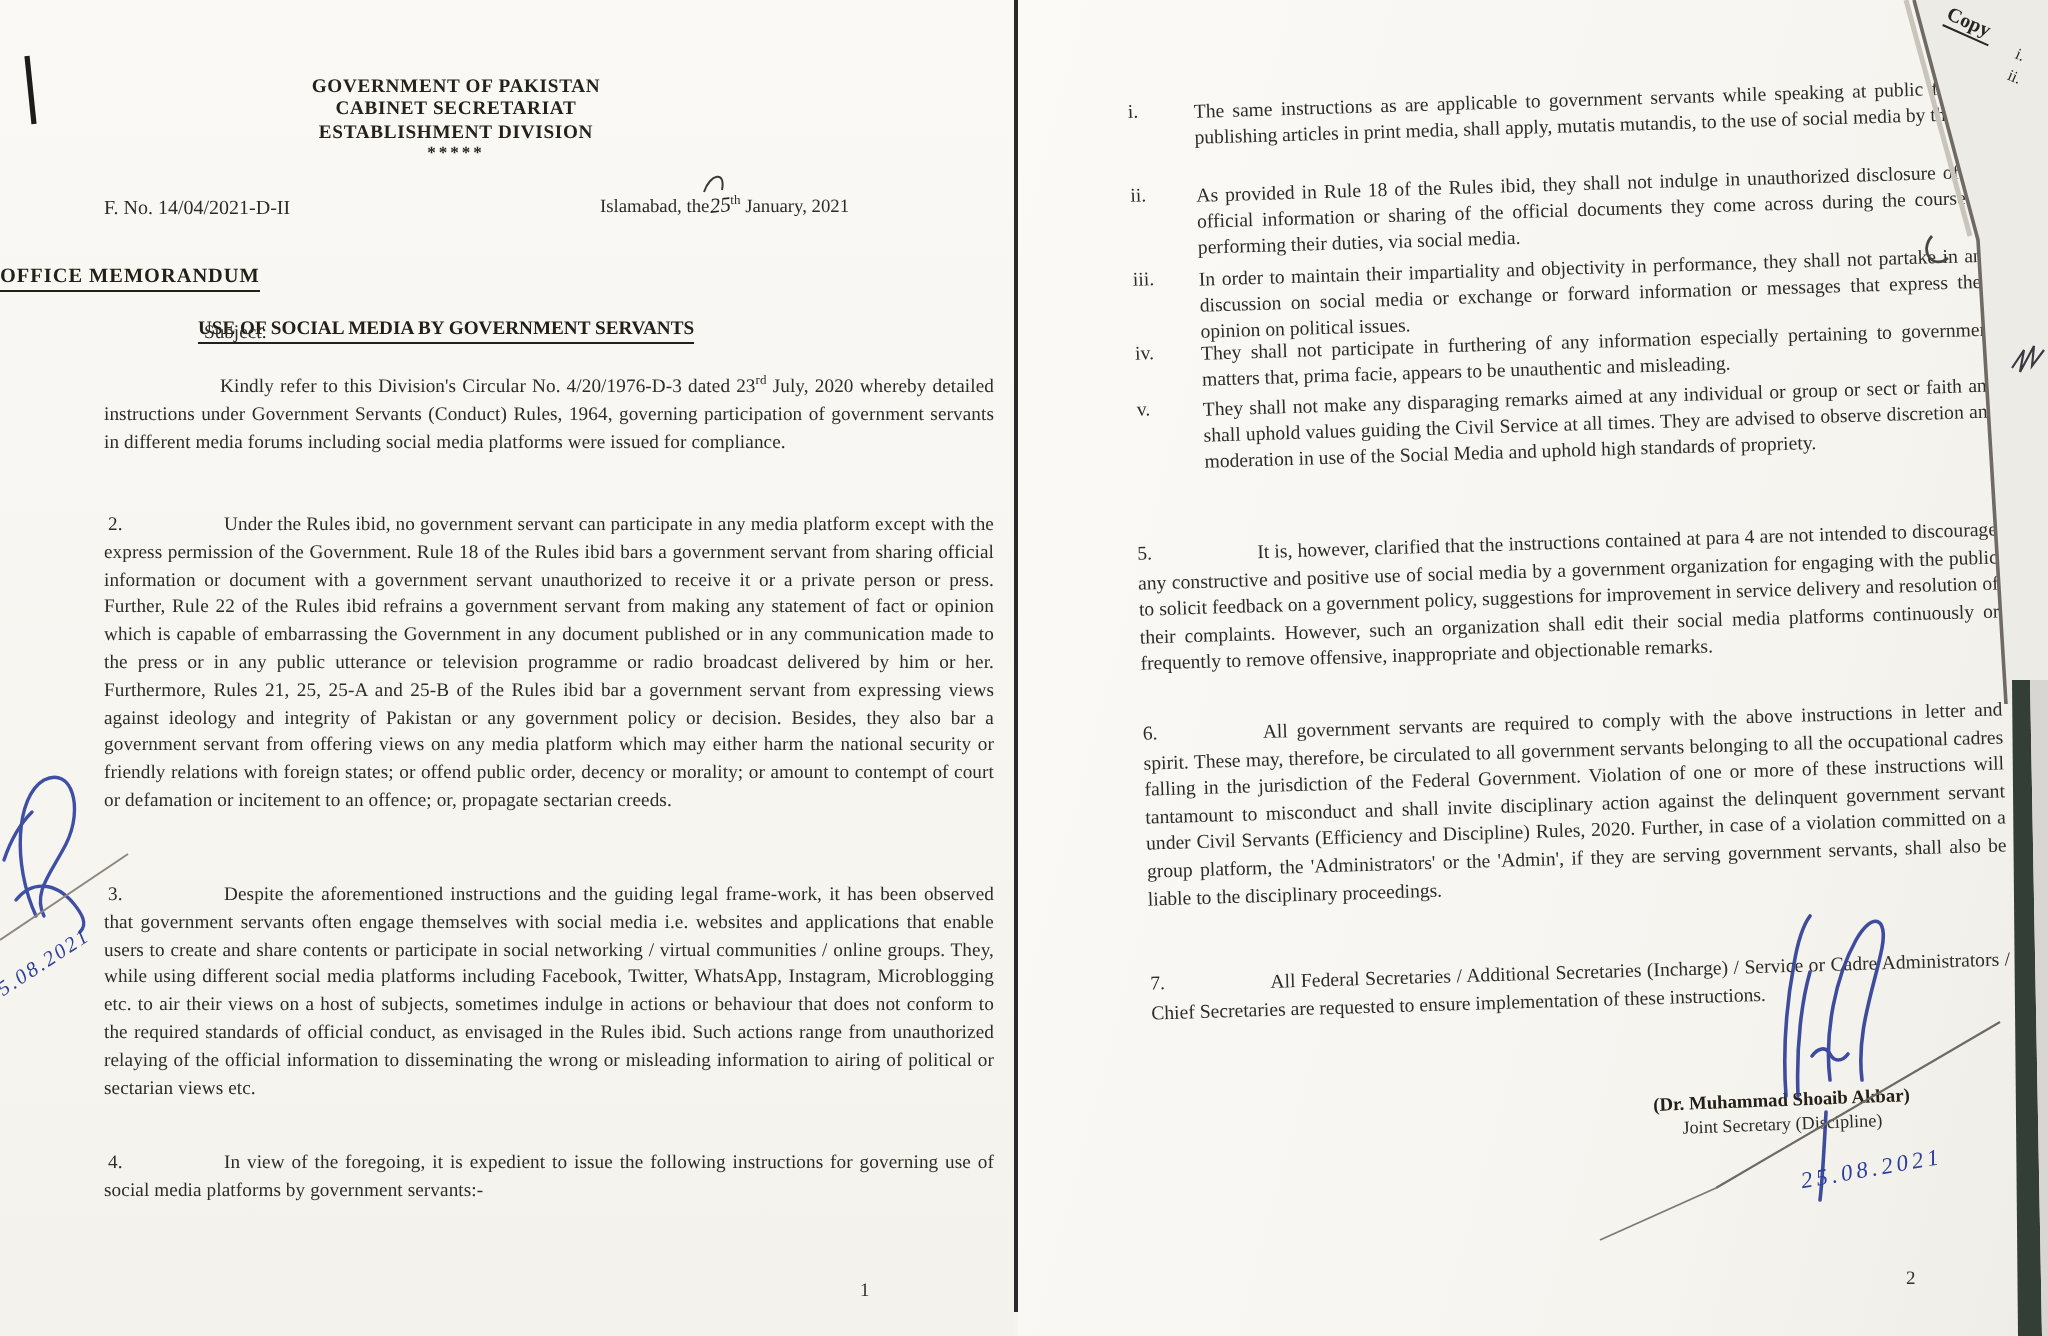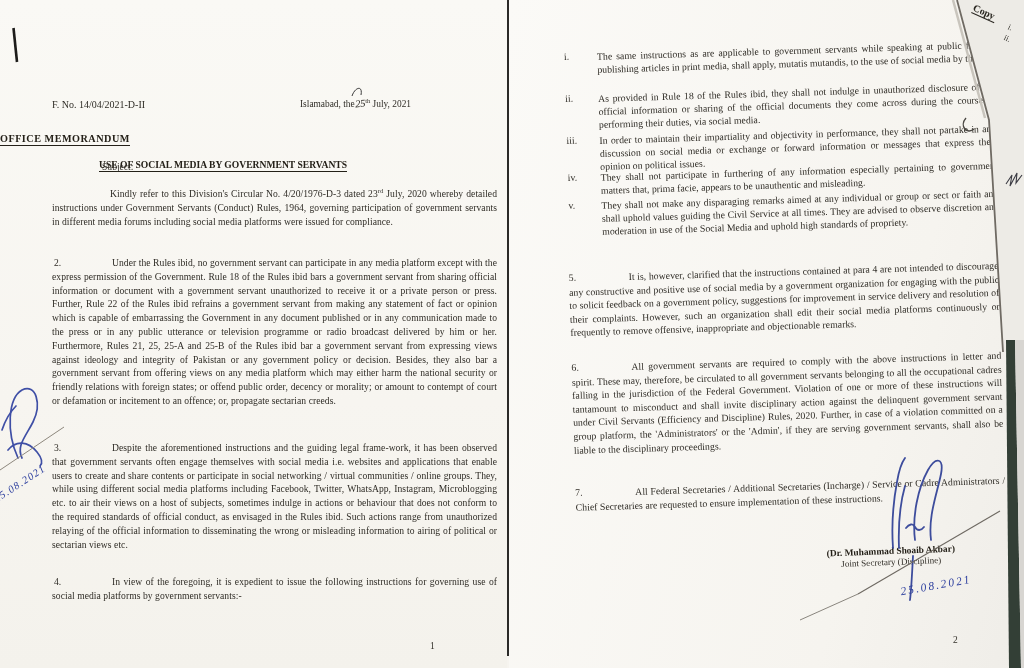--- a/index.html
+++ b/index.html
@@ -64,25 +64,31 @@
 </style>
 </head>
 <body>
 
 <div class="canvas">
 
   <div class="page-left"></div>
   <div class="page-right"></div>
   <div class="divider"></div>
 
+  <div class="gov-header">
+    <div>GOVERNMENT OF PAKISTAN</div>
+    <div>CABINET SECRETARIAT</div>
+    <div>ESTABLISHMENT DIVISION</div>
+    <div class="gov-stars">*****</div>
+  </div>
 
   <div class="file-no">F. No. 14/04/2021-D-II</div>
 
   <div class="date-line">
-    <span>Islamabad, the</span><span class="hand-day">25</span><sup>th</sup><span> July, 2021</span>
+    <span>Islamabad, the</span><span class="hand-day">25</span><sup>th</sup><span> January, 2021</span>
   </div>
 
   <div class="om-title">
     <span>OFFICE MEMORANDUM</span>
   </div>
 
   <div class="subject-row">
     <span class="slabel">Subject:</span>
     <span class="stext">USE OF SOCIAL MEDIA BY GOVERNMENT SERVANTS</span>
   </div>

